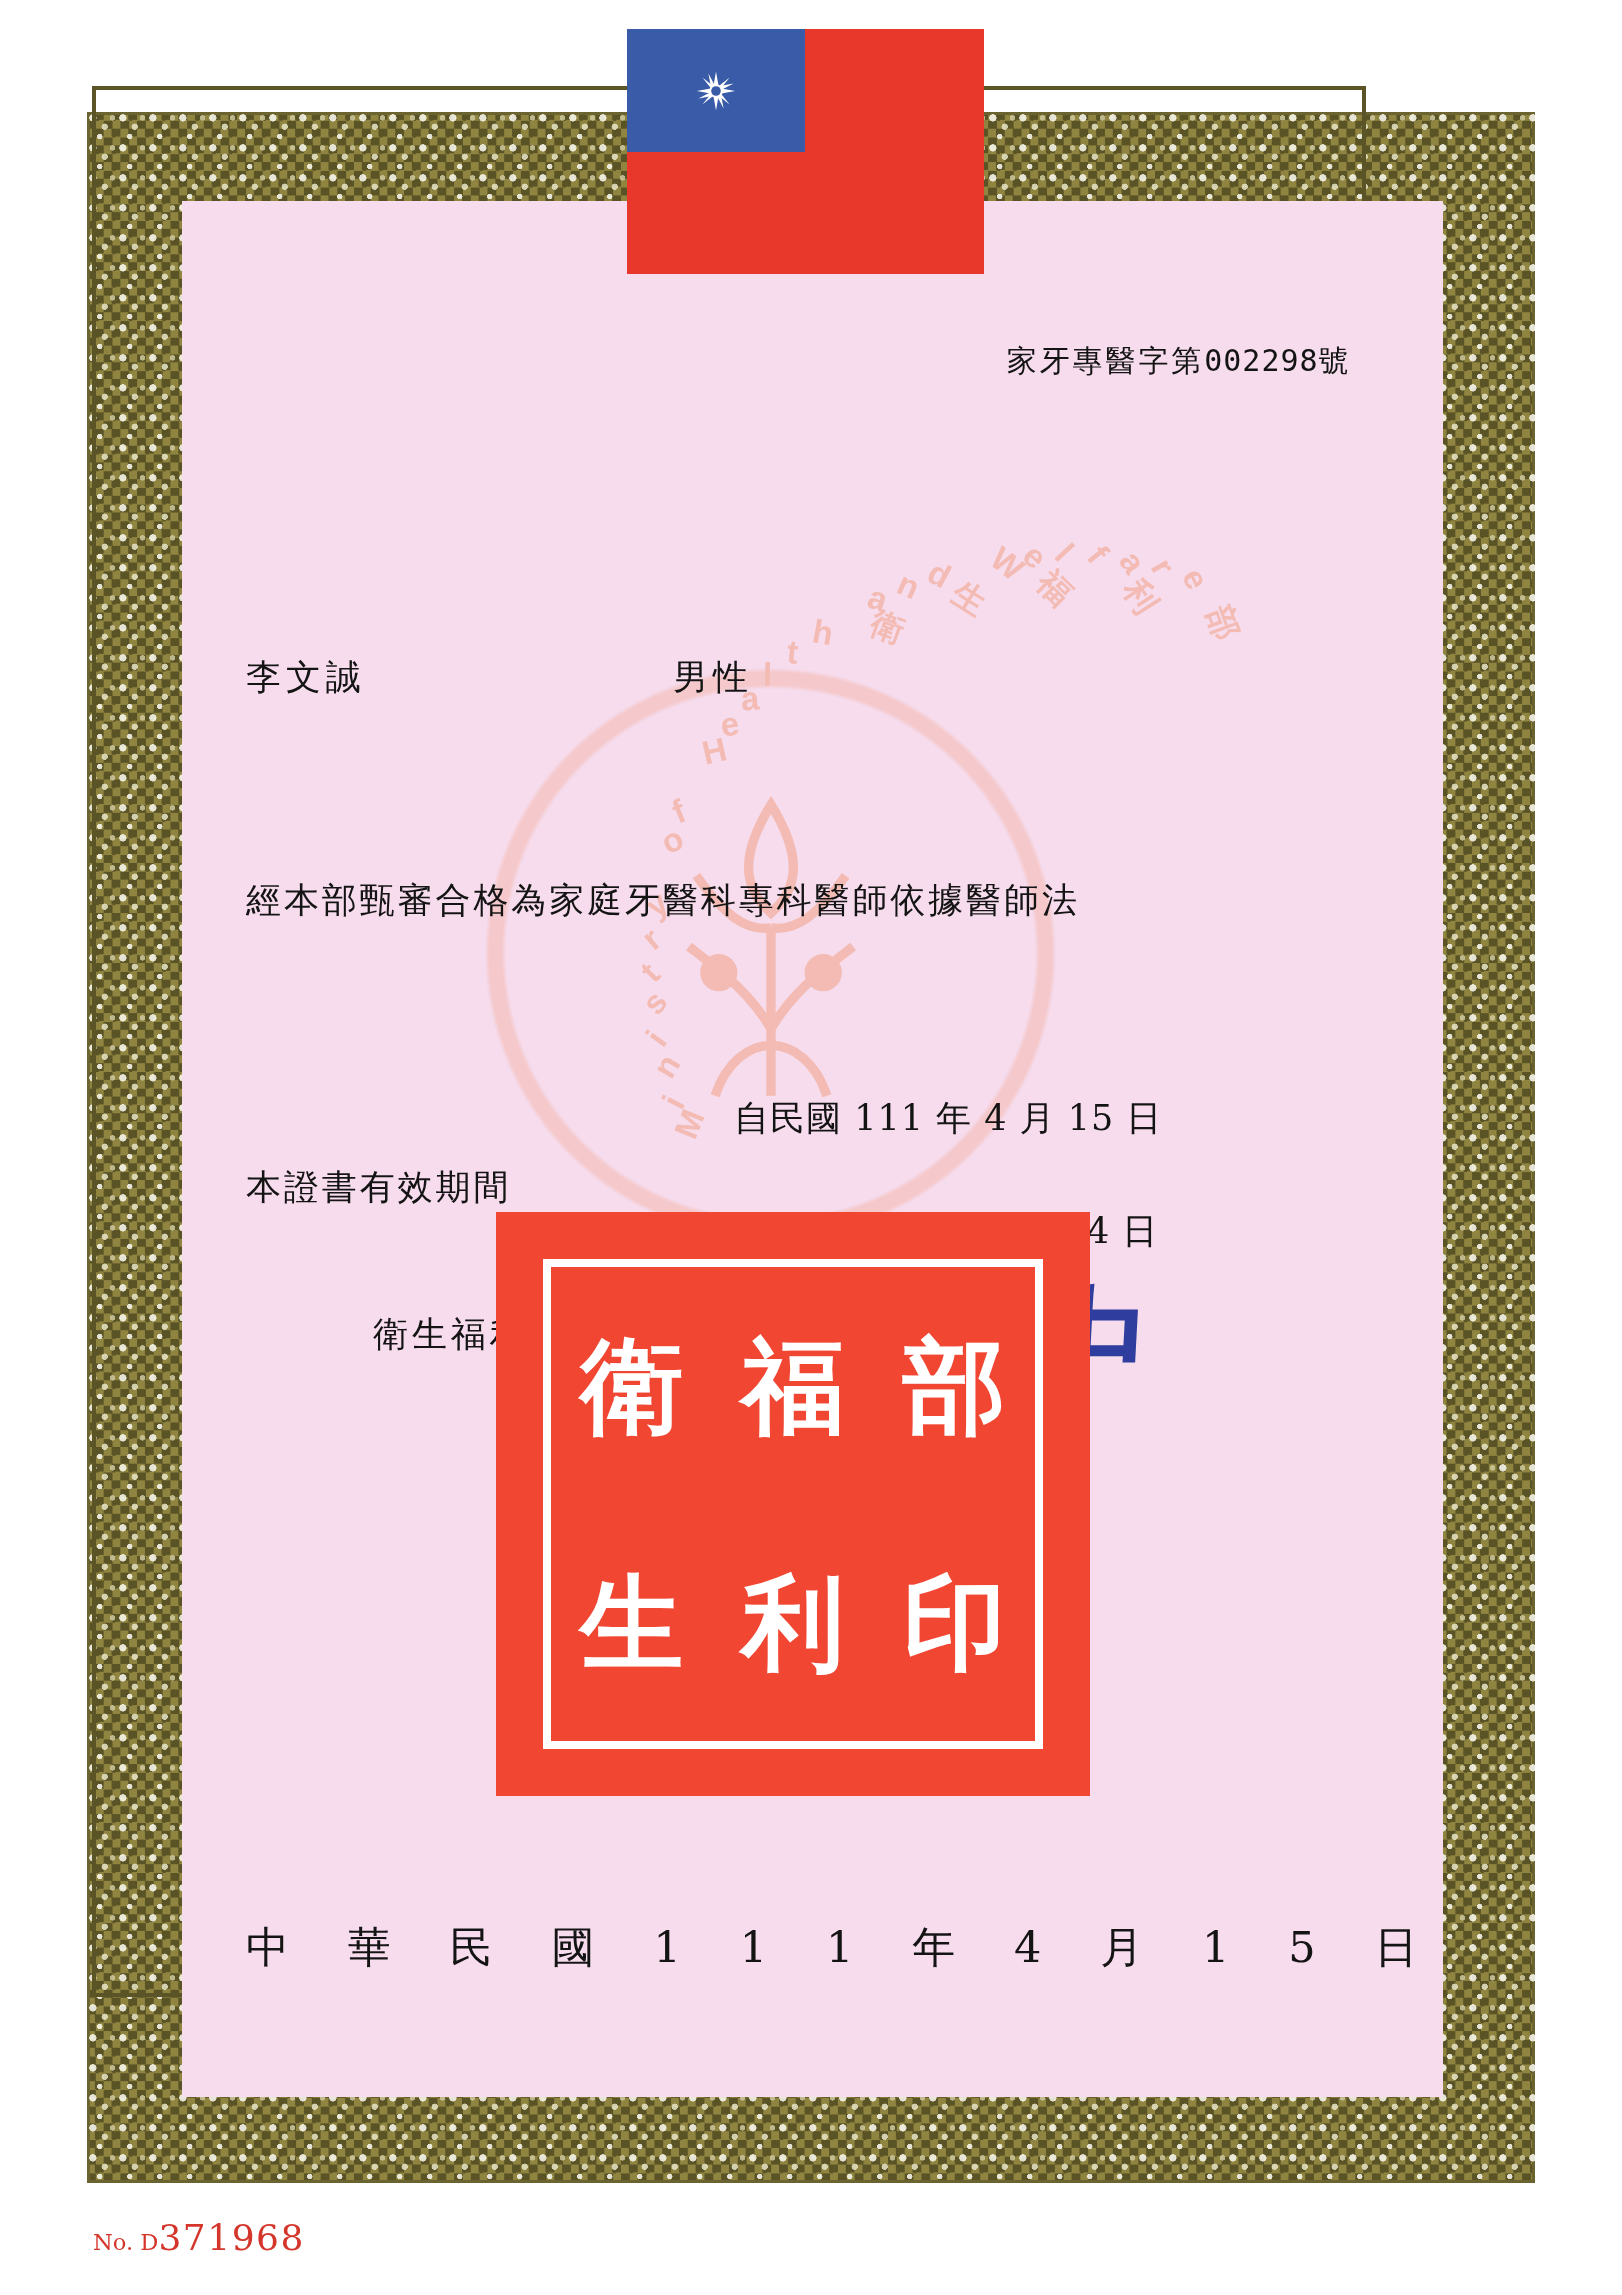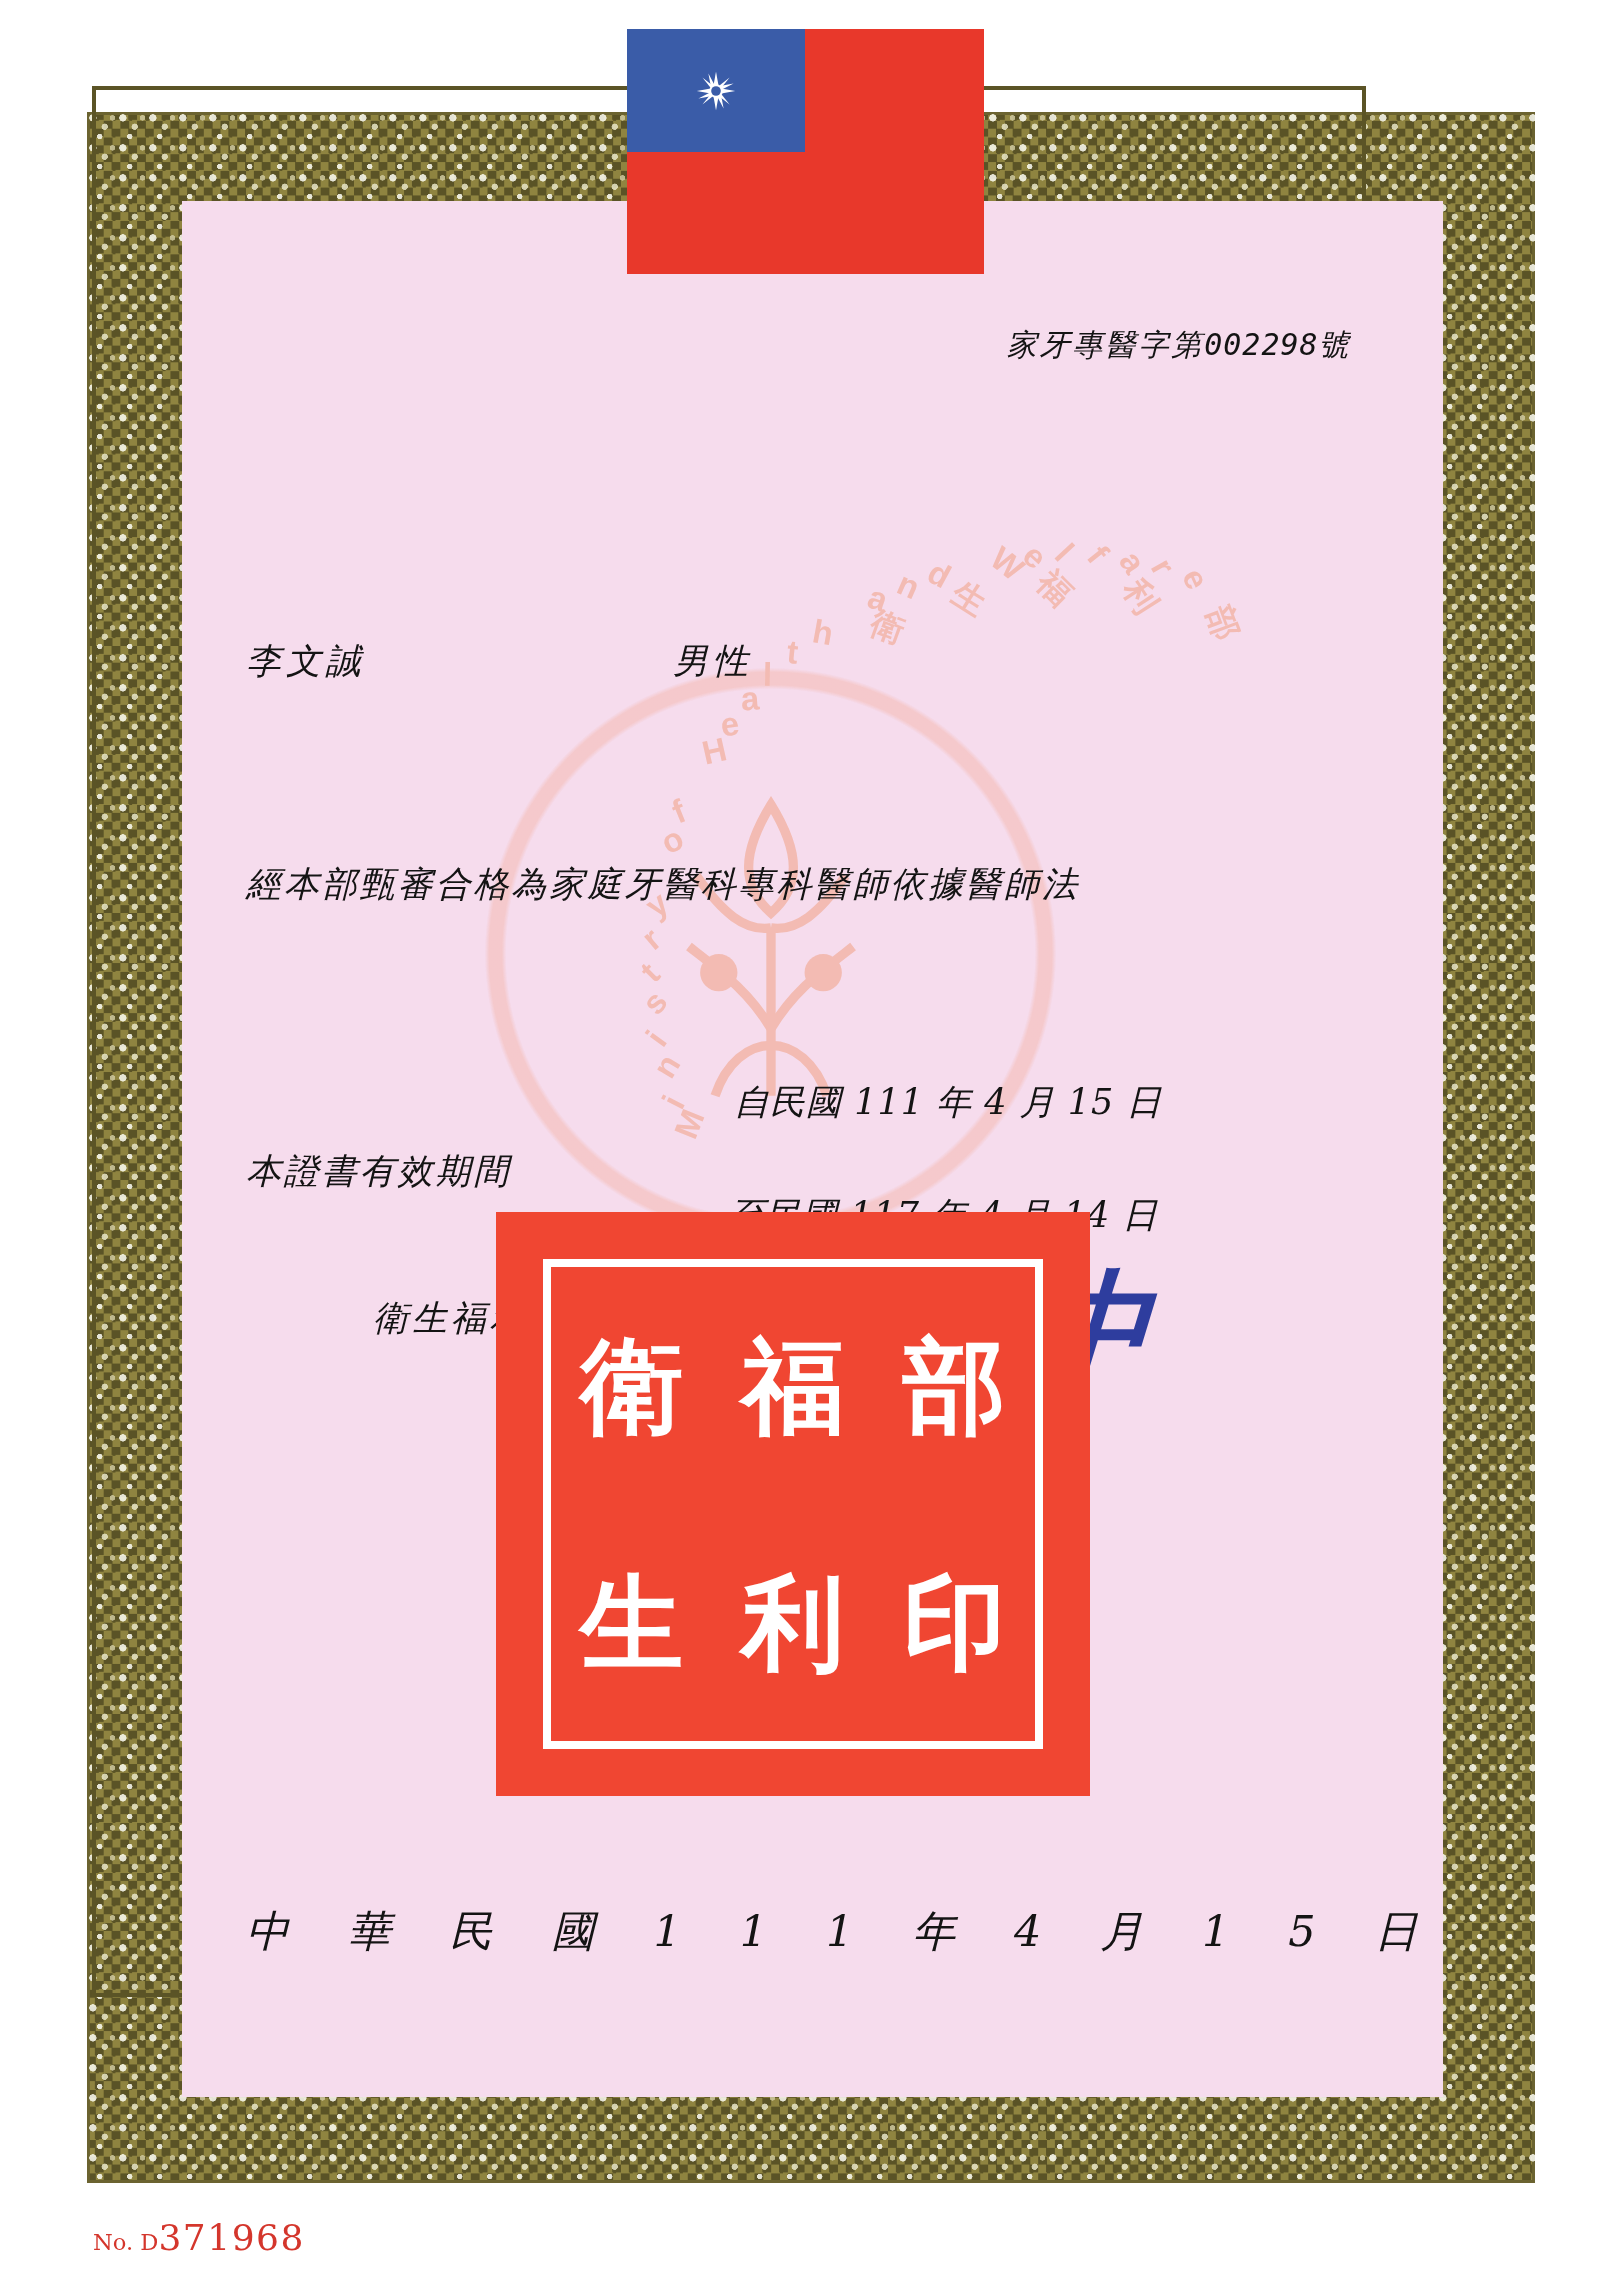--- a/index.html
+++ b/index.html
@@ -131,26 +131,25 @@
     left: 302px;
     top: 8.8px;
     margin-left: -12.8px;
     font-weight: 600;
   }
 
   
   #content {
     position: absolute;
     left: 182px;
-    top: 201px;
+    top: 217px;
     width: 1198px;
     height: 1896px;
     z-index: 7;
     color: #141414;
-    font-style: italic;
   }
 
   #cert-number {
     position: absolute;
     right: 28.5px;
     top: 124px;
     font-family: "DejaVu Sans Mono", monospace;
     font-size: 30px;
     letter-spacing: 1px;
     white-space: nowrap;

